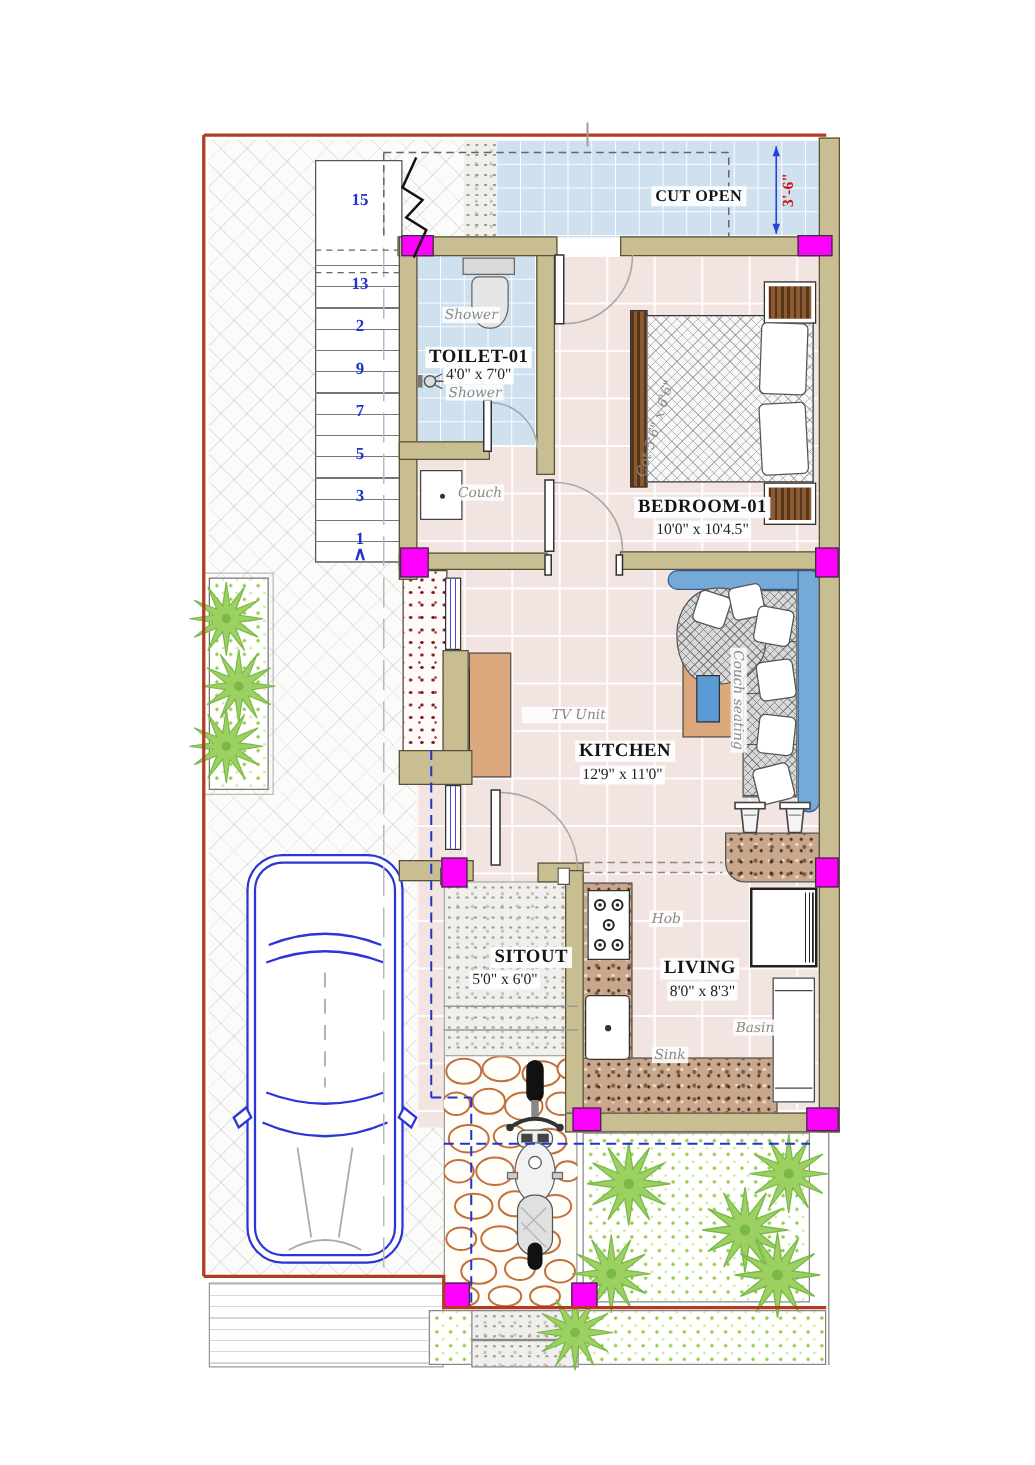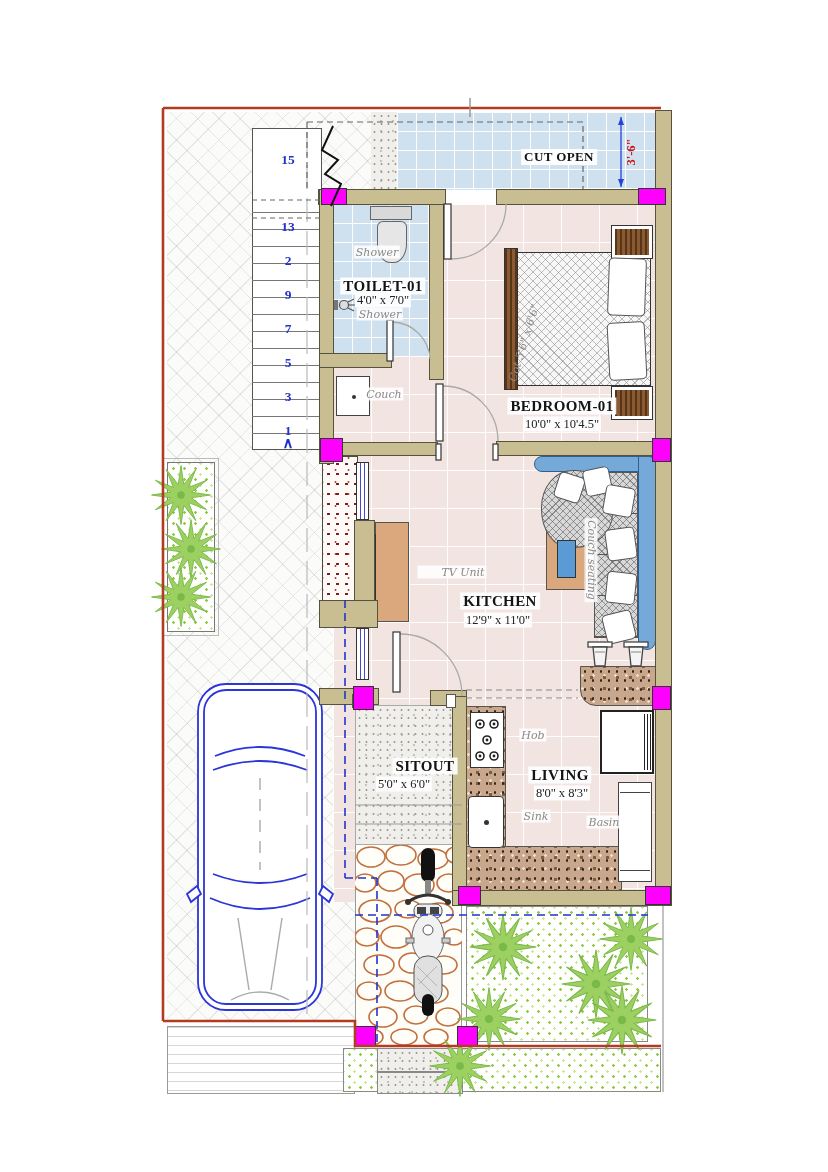--- a/index.html
+++ b/index.html
@@ -373,16 +373,16 @@
   <div class="abs room-label cx" style="left:560px;top:775px;">LIVING</div>
   <div class="abs room-dims cx" style="left:562px;top:793px;">8'0" x 8'3"</div>
 
   <div class="abs script cx" style="left:377px;top:252px;">Shower</div>
   <div class="abs script cx" style="left:380px;top:314px;">Shower</div>
   <div class="abs script cx" style="left:384px;top:394px;">Couch</div>
   <div class="abs script cx" style="left:452px;top:572px;padding-left:24px;">TV Unit</div>
   <div class="abs script" style="left:591px;top:560px;transform:translate(-50%,-50%) rotate(90deg);">Couch seating</div>
   <div class="abs script" style="left:518px;top:372px;transform:rotate(-73deg);transform-origin:0 100%;background:none;">Cot 5'6" x 6'6"</div>
   <div class="abs script cx" style="left:533px;top:735px;">Hob</div>
-  <div class="abs script cx" style="left:536px;top:816px;">Sink</div>
+  <div class="abs script cx" style="left:536px;top:844px;">Sink</div>
   <div class="abs script cx" style="left:604px;top:822px;">Basin</div>
 
 </div>
 
 </body></html>

